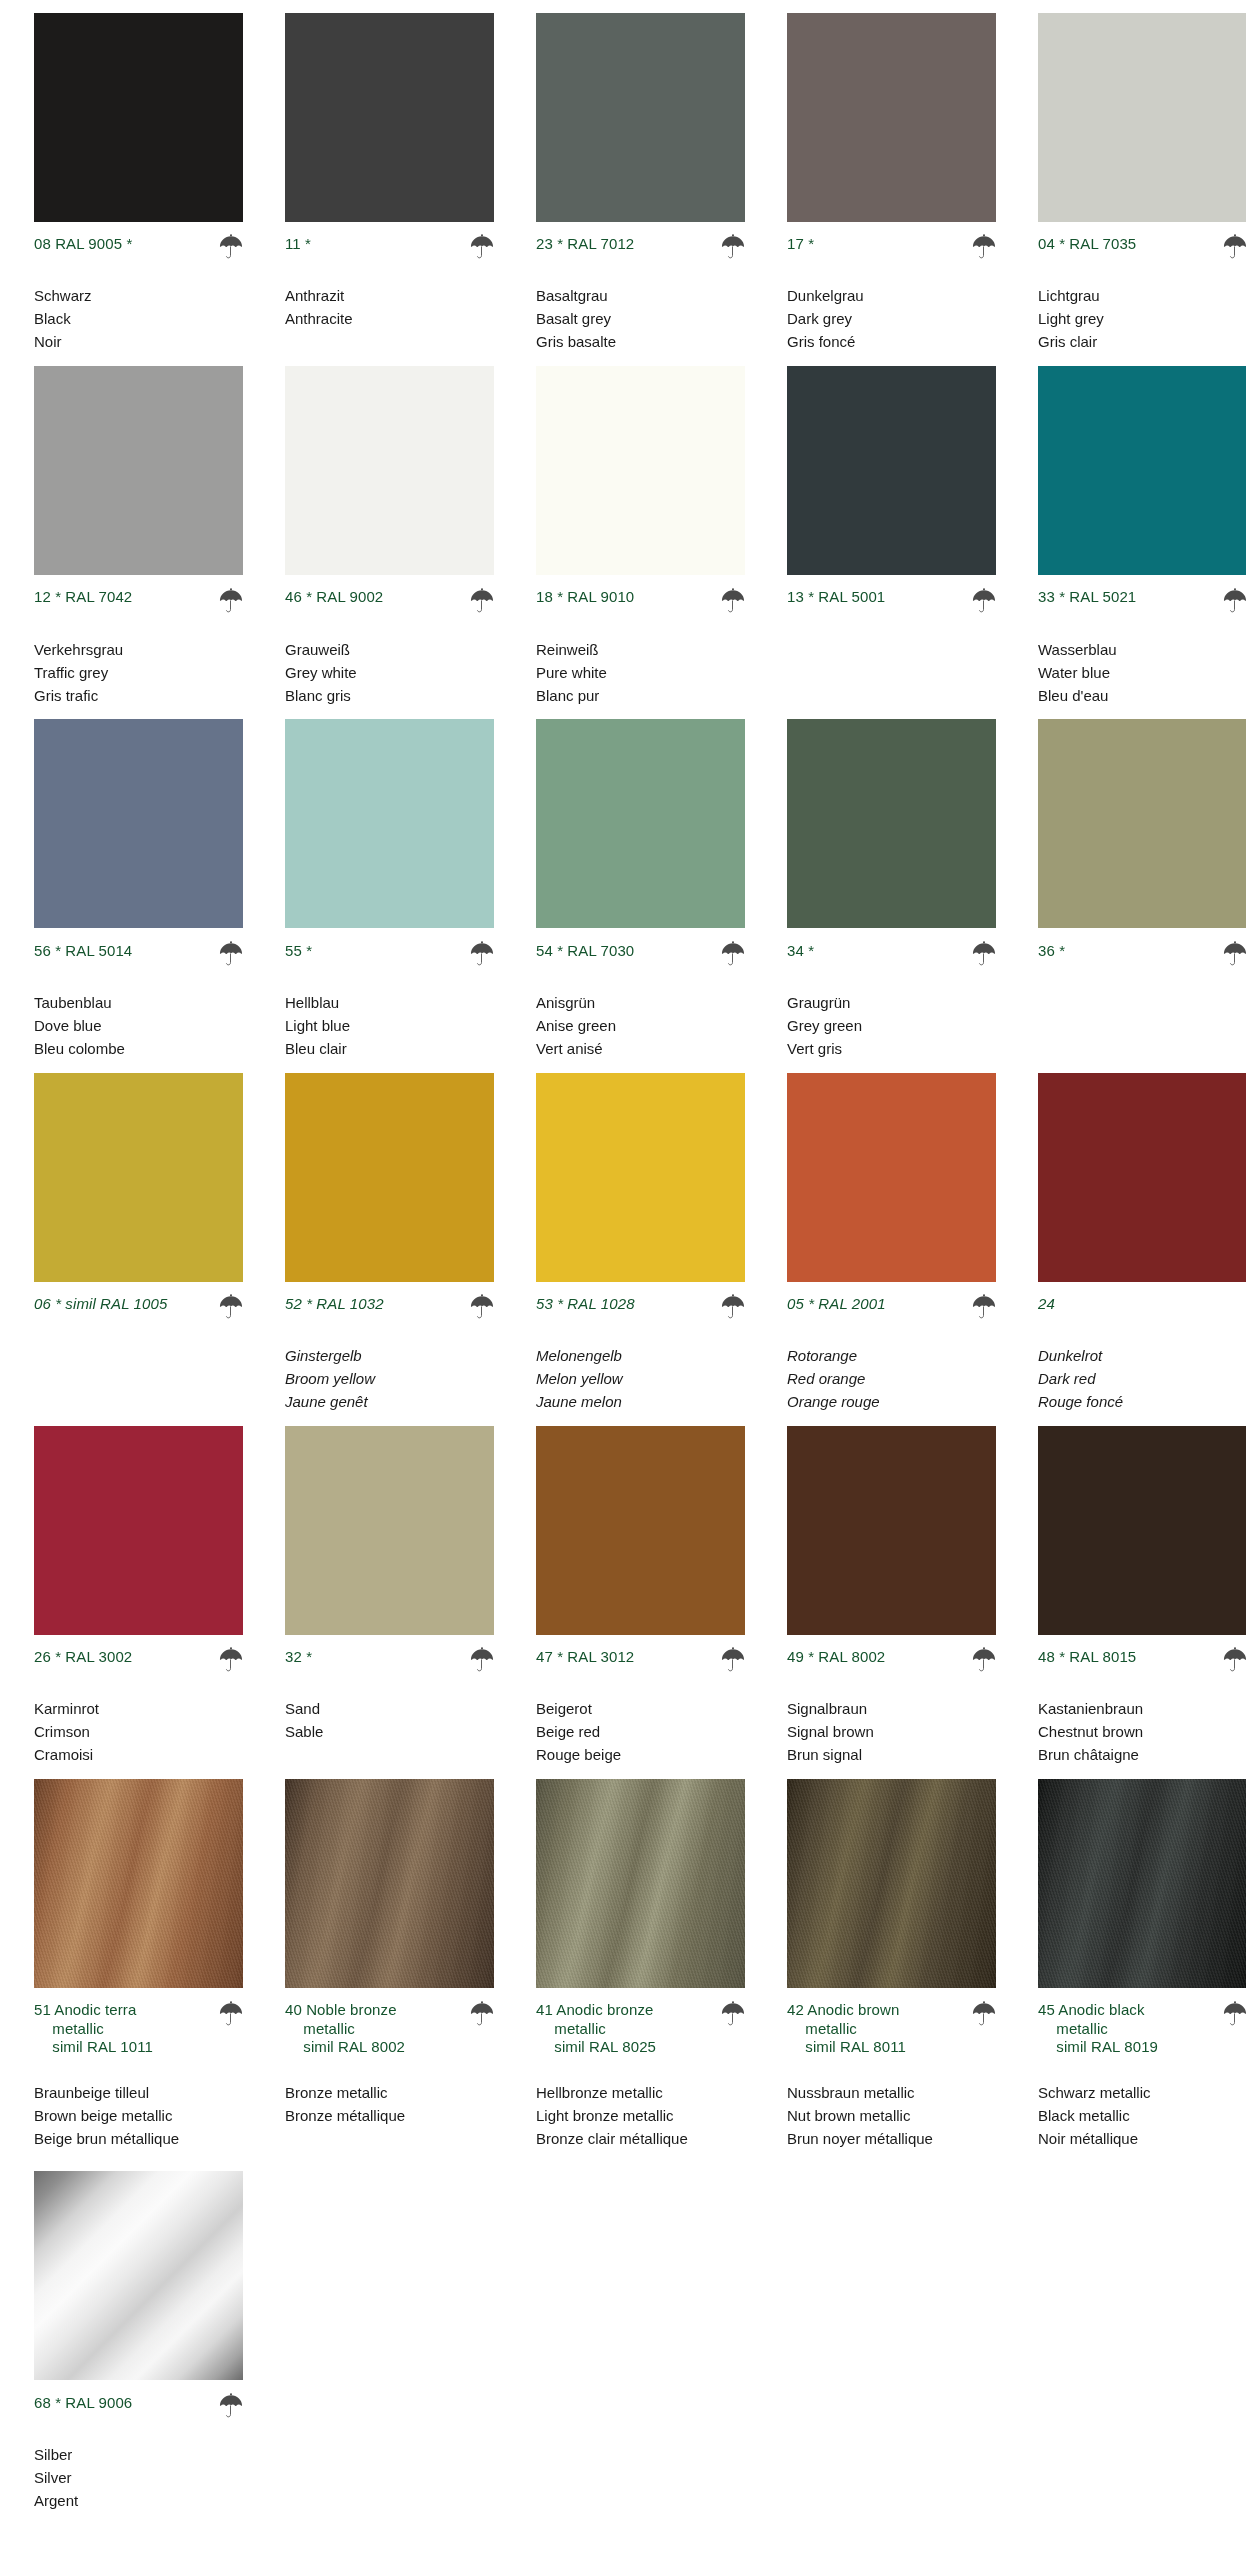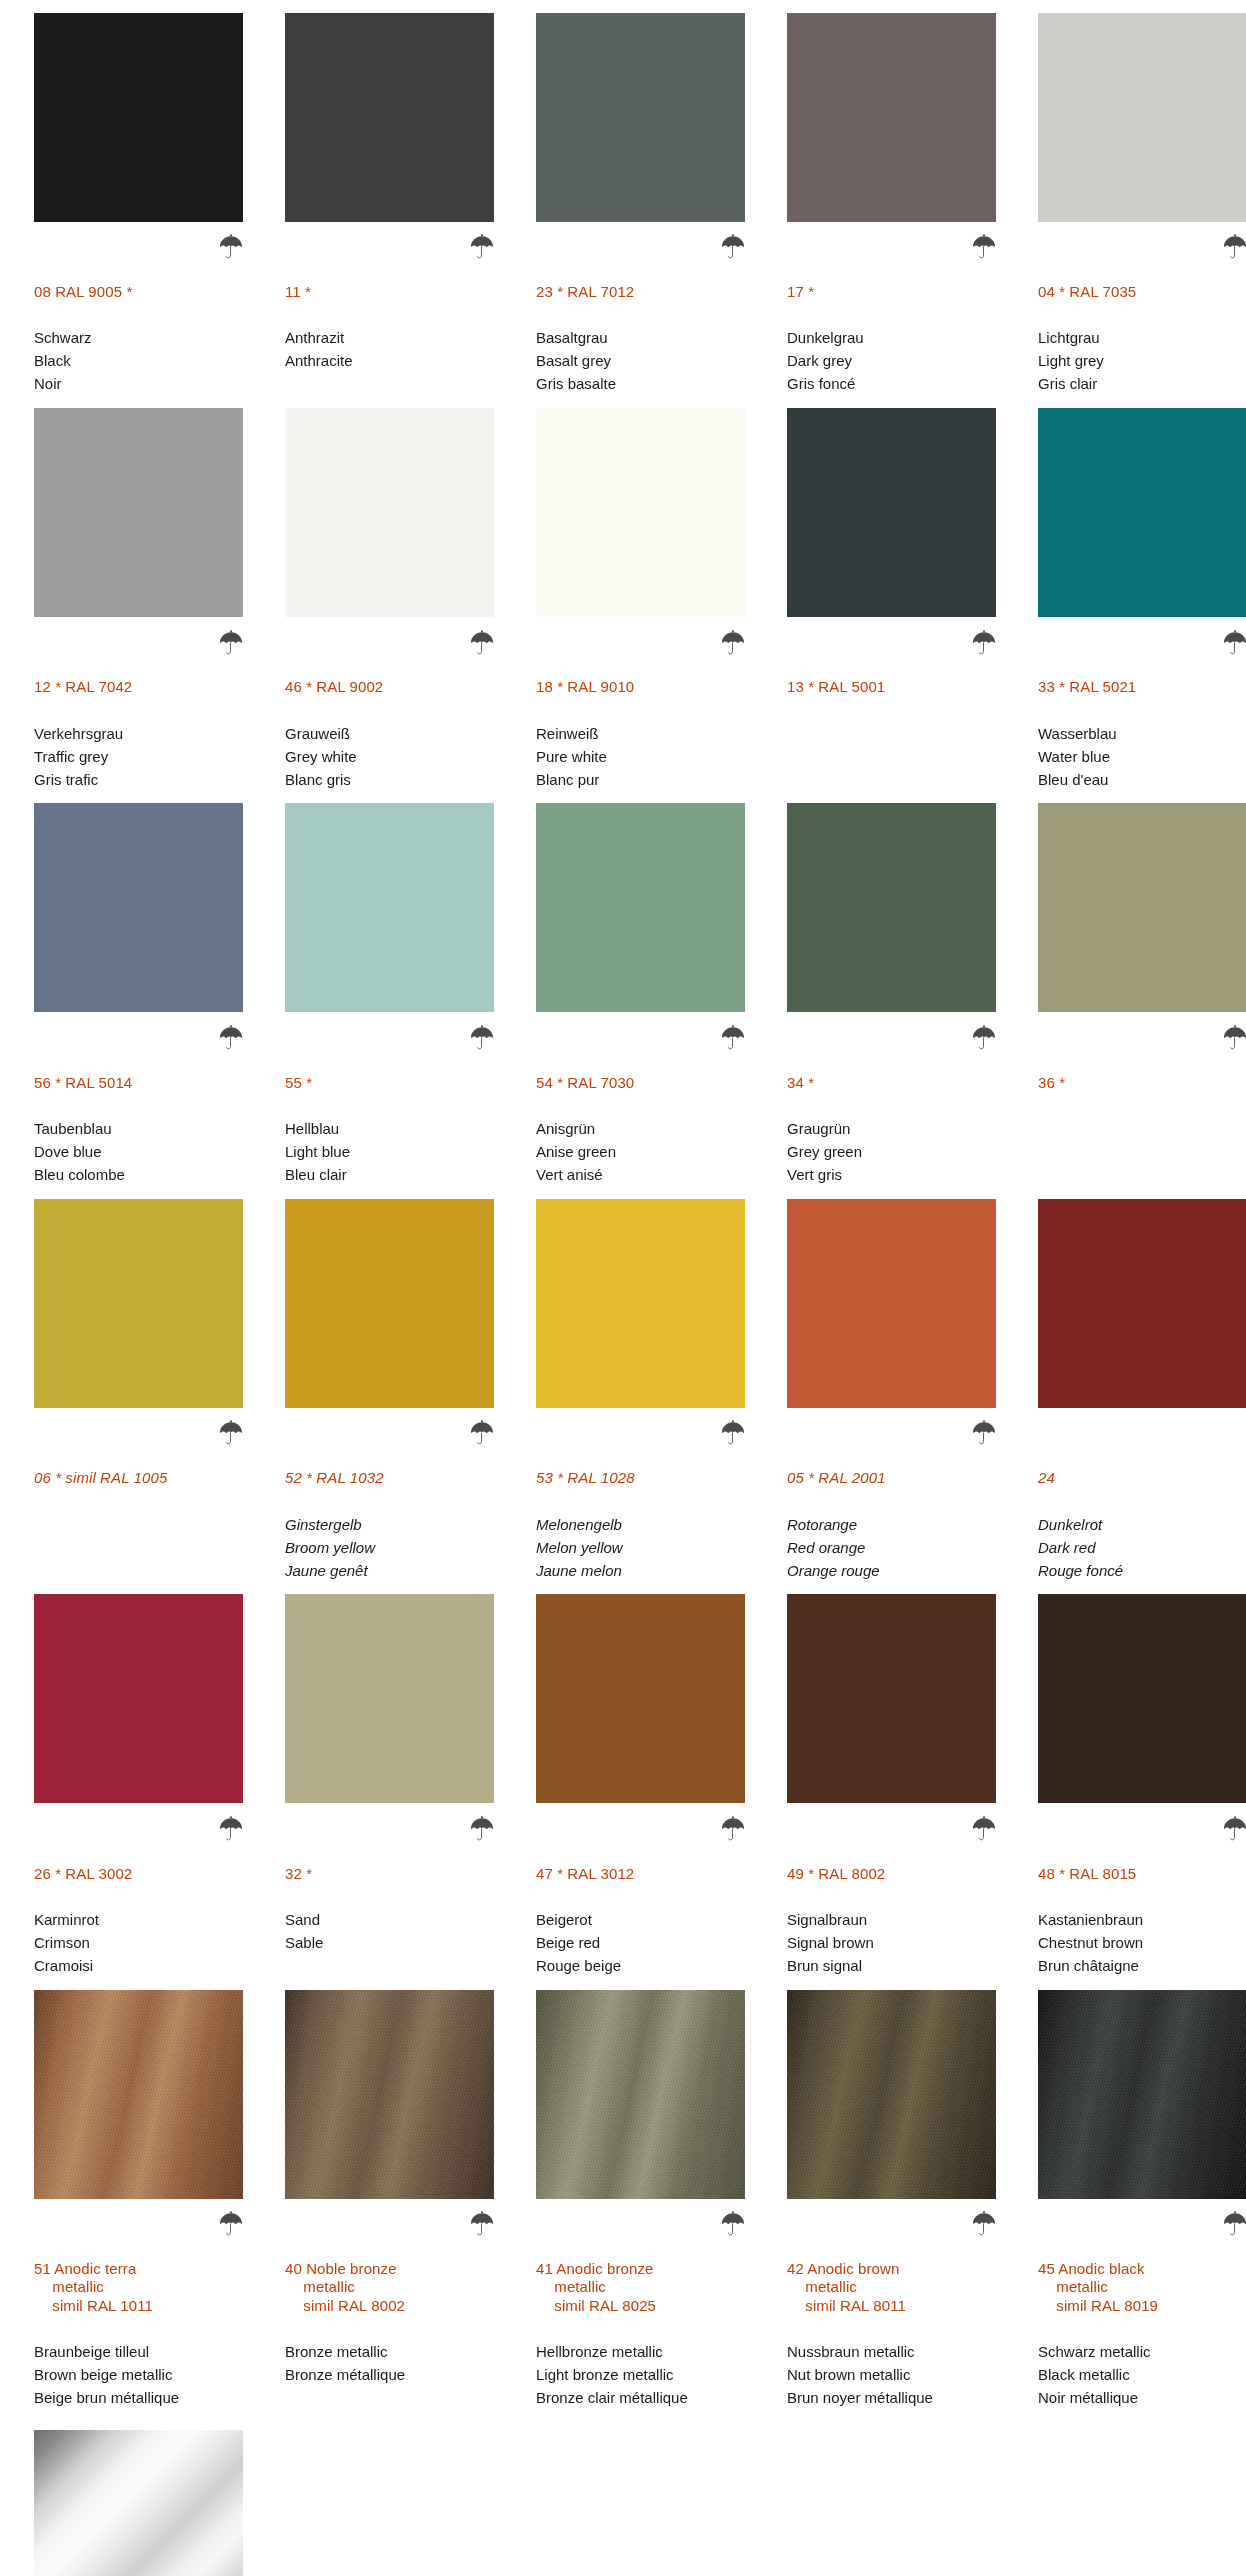--- a/index.html
+++ b/index.html
@@ -51,24 +51,23 @@
     align-items: flex-start;
     justify-content: space-between;
     margin-top: 13.4px;
     min-height: 18.3px;
   }
 
   .code-text {
     font-family: "Liberation Sans", sans-serif;
     font-size: 15px;
     line-height: 18.3px;
-    color: #c2410c;
+    color: #14532d;
     letter-spacing: 0.1px;
     white-space: pre;
-    margin-top: 48px;
   }
   .code-text .cont {
     display: block;
     padding-left: 18.3px;
   }
 
   .umbrella {
     width: 24px;
     height: 27px;
     flex: 0 0 24px;
@@ -573,16 +572,21 @@
       <div class="cell">
         <div class="swatch" style="background:linear-gradient(135deg, #6e6e6e 0%, #8e8e8e 8%, #d4d4d4 20%, #f4f4f4 30%, #fbfbfb 38%, #e8e8e8 48%, #cfcfcf 58%, #efefef 68%, #f7f7f7 74%, #d8d8d8 84%, #a2a2a2 93%, #6a6a6a 100%);"></div>
         <div class="code-line">
           <div class="code-text"><span>68 * RAL 9006</span></div>
           <span class="umbrella"><svg viewBox="0 0 34 40" width="24" height="28" aria-hidden="true">
               <path d="M17 6.2 C8.4 6.2 1.6 12.6 1.2 20.4 C1.15 21.1 1.9 21.5 2.4 21.0 C3.4 20.0 4.6 19.4 5.9 19.4 C7.2 19.4 8.4 20.0 9.4 21.0 C9.9 21.5 10.6 21.5 11.1 21.0 C12.1 20.0 13.3 19.4 14.6 19.4 C15.5 19.4 16.3 19.7 17 20.2 C17.7 19.7 18.5 19.4 19.4 19.4 C20.7 19.4 21.9 20.0 22.9 21.0 C23.4 21.5 24.1 21.5 24.6 21.0 C25.6 20.0 26.8 19.4 28.1 19.4 C29.4 19.4 30.6 20.0 31.6 21.0 C32.1 21.5 32.85 21.1 32.8 20.4 C32.4 12.6 25.6 6.2 17 6.2 Z" fill="#4a4a4a"></path>
               <path d="M16.3 20.6 L16.3 33.6 C16.3 35.6 14.9 36.9 13.3 36.9 C11.9 36.9 10.8 36.0 10.5 34.7" fill="none" stroke="#4a4a4a" stroke-width="1.25"></path>
               <circle cx="17" cy="4.6" r="1.5" fill="#4a4a4a"></circle>
             </svg></span>
         </div>
+        <div class="names">
+          <div class="name">Silber</div>
+          <div class="name">Silver</div>
+          <div class="name">Argent</div>
+        </div>
       </div>
     </div>
   </div>
 
 
 </body></html>

